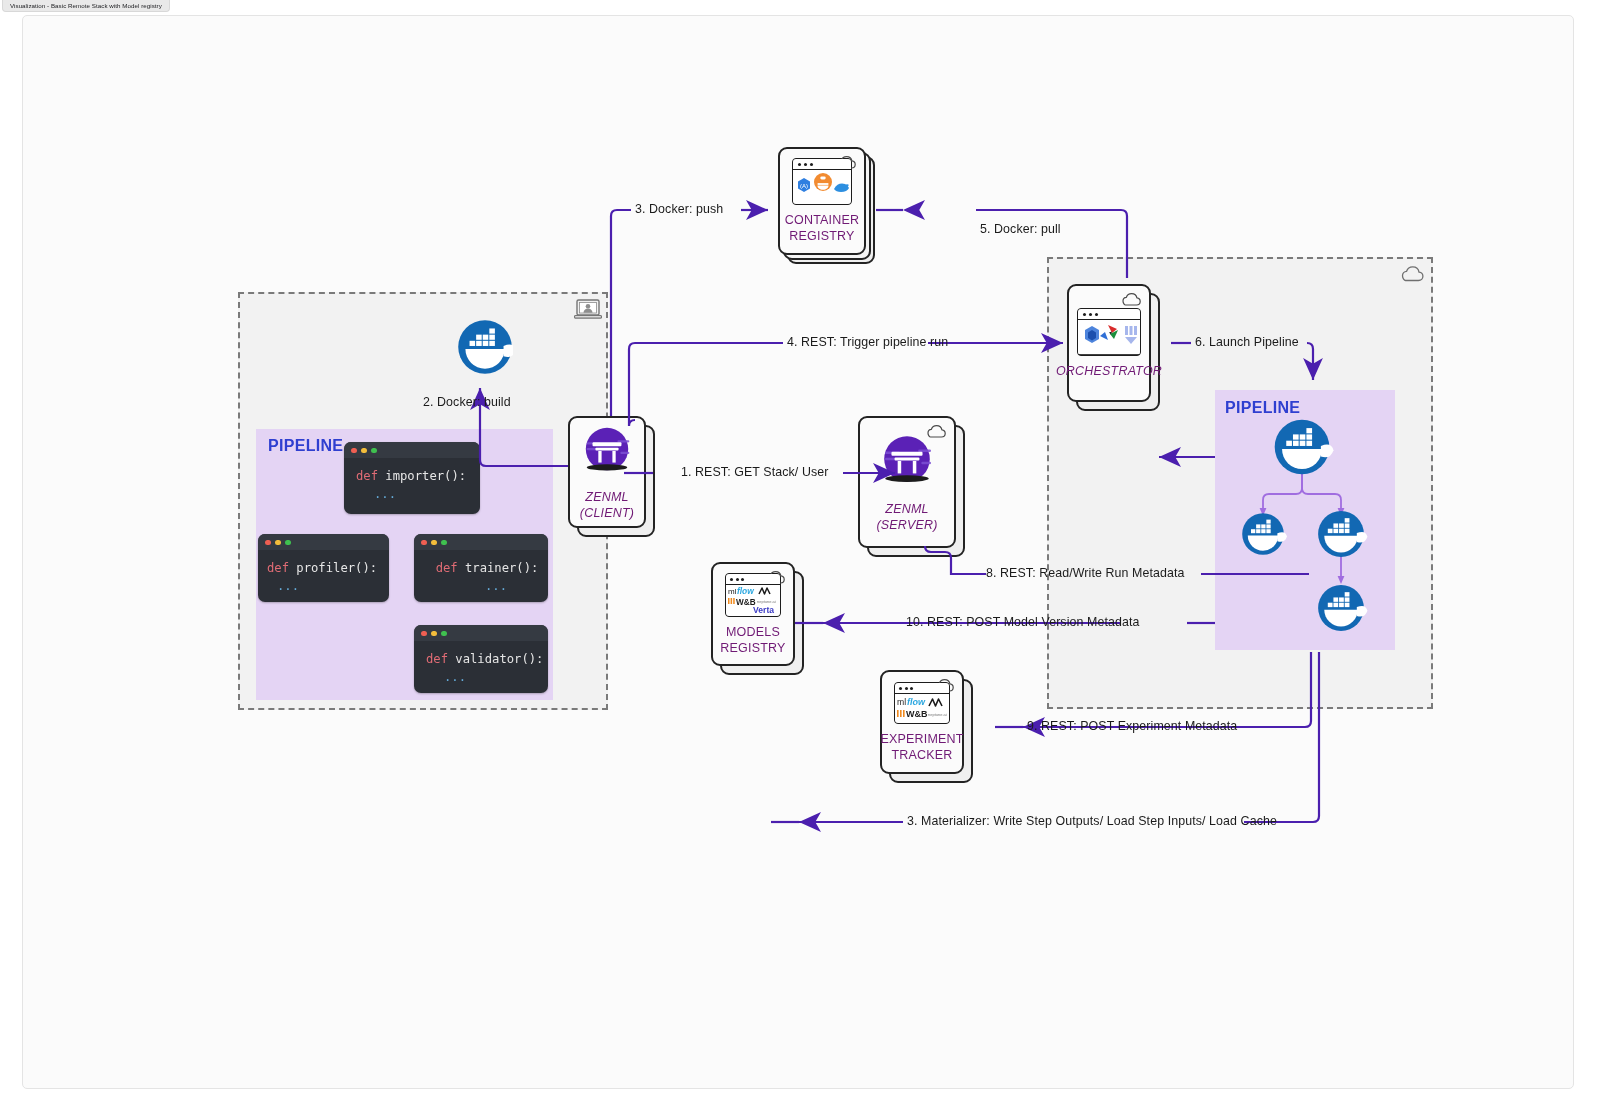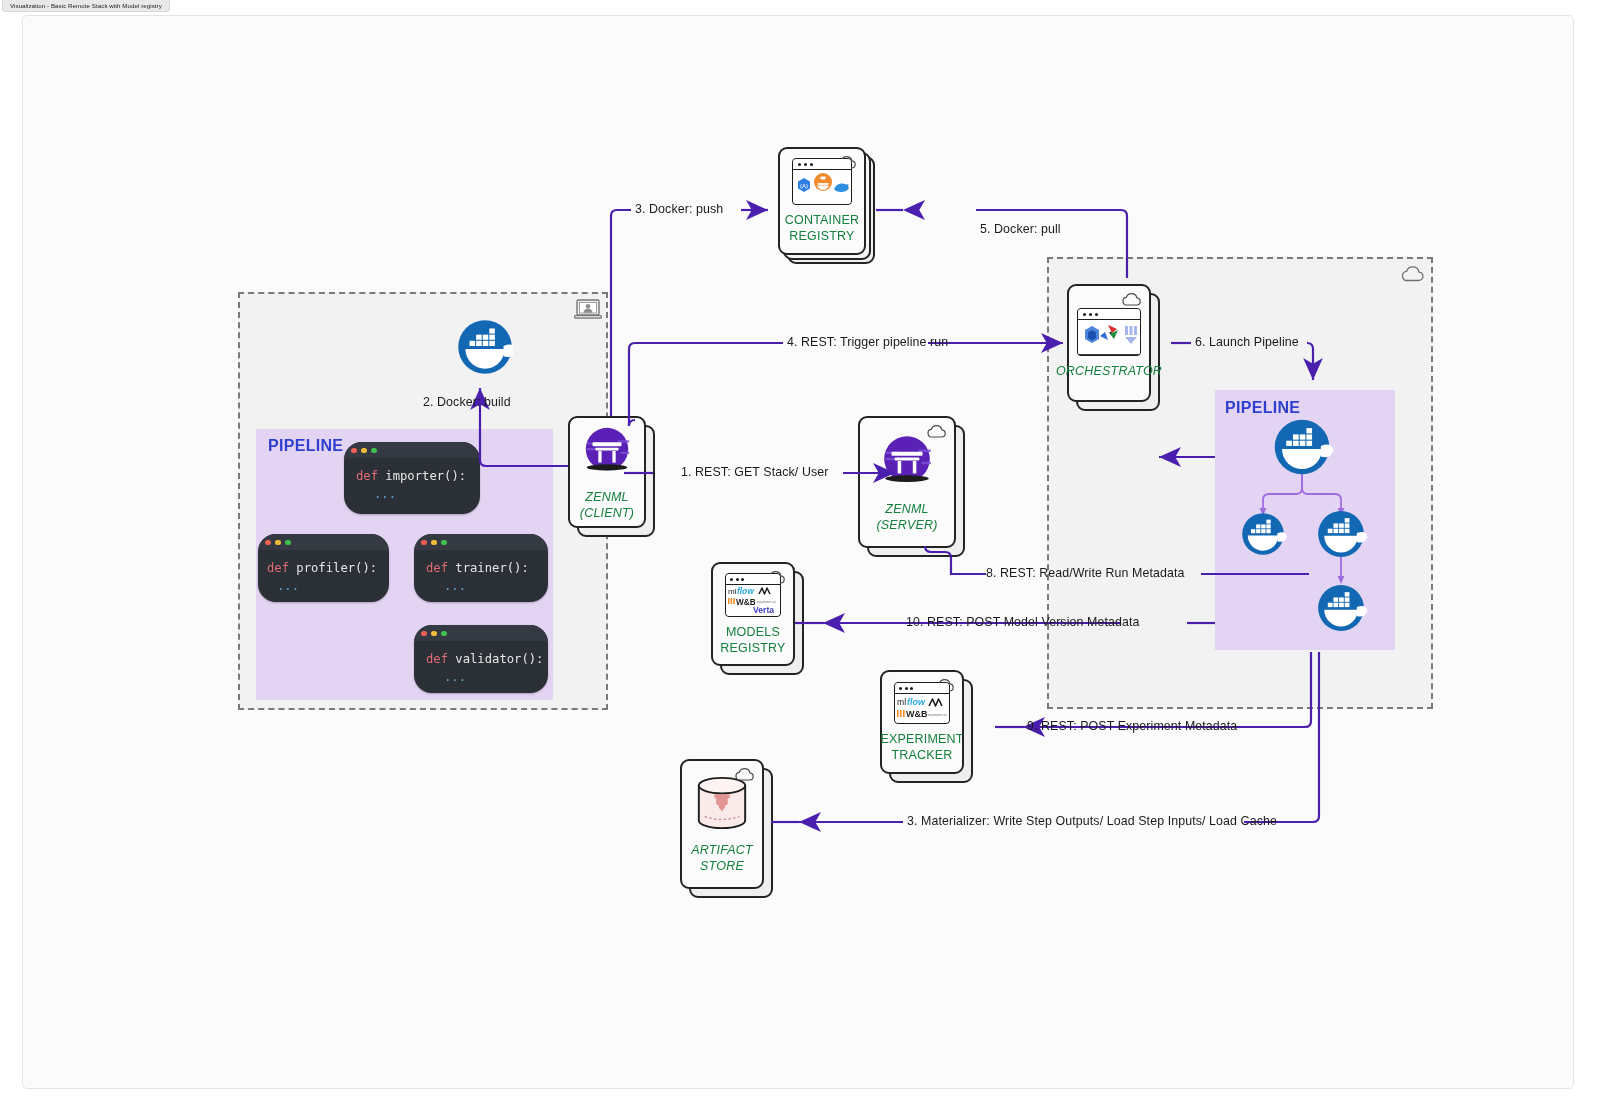--- a/index.html
+++ b/index.html
@@ -66,21 +66,21 @@
     letter-spacing: .3px;
     white-space: nowrap;
   }
   #pipeline-local .pipeline-label { left: 12px; top: 8px; }
   #pipeline-cloud .pipeline-label { left: 10px; top: 9px; }
 
   
   .code-card {
     position: absolute;
     background: #2b2f36;
-    border-radius: 18px;
+    border-radius: 7px;
     overflow: hidden;
     box-shadow: 0 1px 2px rgba(0,0,0,.25);
   }
   .code-bar { height: 16px; background: #353a42; position: relative; }
   .dot { position: absolute; top: 5.5px; width: 5.5px; height: 5.5px; border-radius: 50%; }
   .dot.r { left: 7px;  background: #ef5f52; }
   .dot.y { left: 17px; background: #f3bd3b; }
   .dot.g { left: 27px; background: #3fc04f; }
   .code-body { padding: 9px 0 9px 12px; }
   .code-line {
@@ -114,21 +114,21 @@
     border: 2px solid #232323;
     border-radius: 9px;
     display: flex; flex-direction: column;
     align-items: center; justify-content: center;
   }
   .node .node-cloud { position: absolute; right: 7px; top: 6px; width: 22px; height: 15px; }
   .node-caption {
     text-align: center;
     font-size: 12.5px;
     line-height: 16px;
-    color: #15803d;
+    color: #701a75;
     letter-spacing: .2px;
     margin-top: 7px;
     white-space: pre-line;
   }
   .node-caption.italic-first { font-style: italic; }
 
   
   .mini-win {
     width: 60px; height: 47px;
     background: #404040;
@@ -209,21 +209,21 @@
           <span class="dot r"></span>
           <span class="dot y"></span>
           <span class="dot g"></span>
         </div>
         <div class="code-body" style="padding-left:9px">
           <div class="code-line"><span class="kw">def</span> <span>profiler():</span></div>
           <div class="code-line dots-line" style="padding-left:10px">...</div>
         </div>
       </div>
 
-      <div class="code-card" style="left:158px; top:105px; width:134px; height:68px;">
+      <div class="code-card" style="left:158px; top:105px; width:134px; height:68px;text-align:center;">
         <div class="code-bar">
           <span class="dot r"></span>
           <span class="dot y"></span>
           <span class="dot g"></span>
         </div>
         <div class="code-body">
           <div class="code-line"><span class="kw">def</span> <span>trainer():</span></div>
           <div class="code-line dots-line">...</div>
         </div>
       </div>
@@ -518,45 +518,20 @@
               <text x="11" y="23" font-size="9" font-weight="bold" font-family="Liberation Sans, sans-serif" fill="#1d1d1d">W&amp;B</text>
               <text x="33" y="22" font-size="4" font-family="Liberation Sans, sans-serif" fill="#777">neptune.ai</text>
             </svg>
           </div>
         </div>
         <div class="node-caption">EXPERIMENT
 TRACKER</div>
       </div>
     </div>
 
-    <div class="node" style="left:657px; top:743px; width:84px; height:130px;">
-      <div class="sheet-back"></div>
-      <div class="sheet-front">
-        <div class="node-cloud">
-          <svg viewBox="0 0 22 15" width="22" height="15">
-            <path d="M5.5 13h11c2.2 0 3.7-1.6 3.7-3.5 0-1.9-1.4-3.4-3.3-3.6C16.5 3.4 14.3 1.6 11.6 1.6 9.2 1.6 7.1 3.1 6.4 5.3 4.5 5.4 3 7 3 9c0 2.2 1.6 4 2.5 4z" fill="none" stroke="#4a4a4a" stroke-width="1.2" stroke-linejoin="round"></path>
-          </svg>
-        </div>
-        <div>
-          <svg viewBox="0 0 60 58" width="58" height="56">
-            <path d="M6 11 v36 a24 8 0 0 0 48 0 v-36z" fill="#fbeaea" stroke="#1d1d1d" stroke-width="2"></path>
-            <ellipse cx="30" cy="11" rx="24" ry="8" fill="#fdf3f3" stroke="#1d1d1d" stroke-width="2"></ellipse>
-            <g fill="#e08b8b" opacity=".9">
-              <rect x="24" y="20" width="12" height="11" rx="1.5"></rect>
-              <polygon points="22,20 38,20 38,24 22,24"></polygon>
-              <polygon points="26,31 34,31 30,38"></polygon>
-              <rect x="27" y="29" width="6" height="6" rx="1"></rect>
-            </g>
-            <path d="M12 43 q18 6 36 0" fill="none" stroke="#c98e8e" stroke-width="1.4" stroke-dasharray="2.5 2.5"></path>
-          </svg>
-        </div>
-        <div class="node-caption italic-first">ARTIFACT
-STORE</div>
-      </div>
-    </div>
 
     <svg id="edges">
       <defs>
         <marker id="arw" markerWidth="11" markerHeight="9" refX="10" refY="4.5" orient="auto">
           <path d="M0,0 L10,4.5 L0,9 L2.6,4.5 z" fill="#4b1fae"></path>
         </marker>
       </defs>
       <g stroke="#4b1fae" stroke-width="2.2" fill="none">
 
         <path d="M601 457 L630 457"></path>

